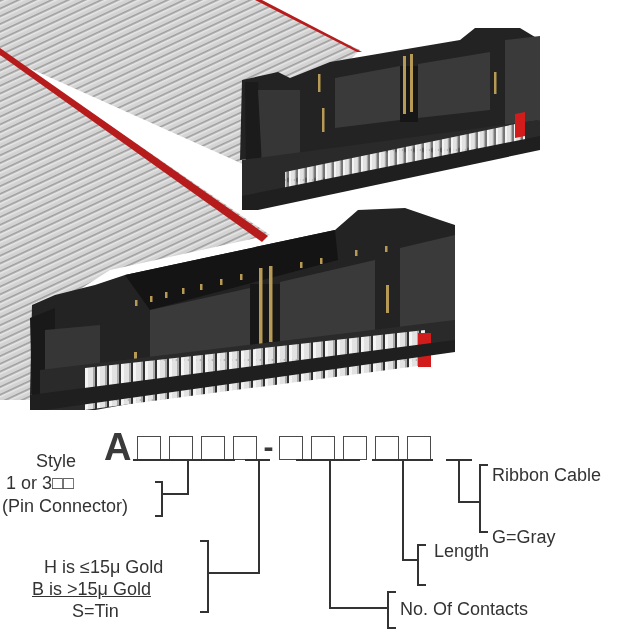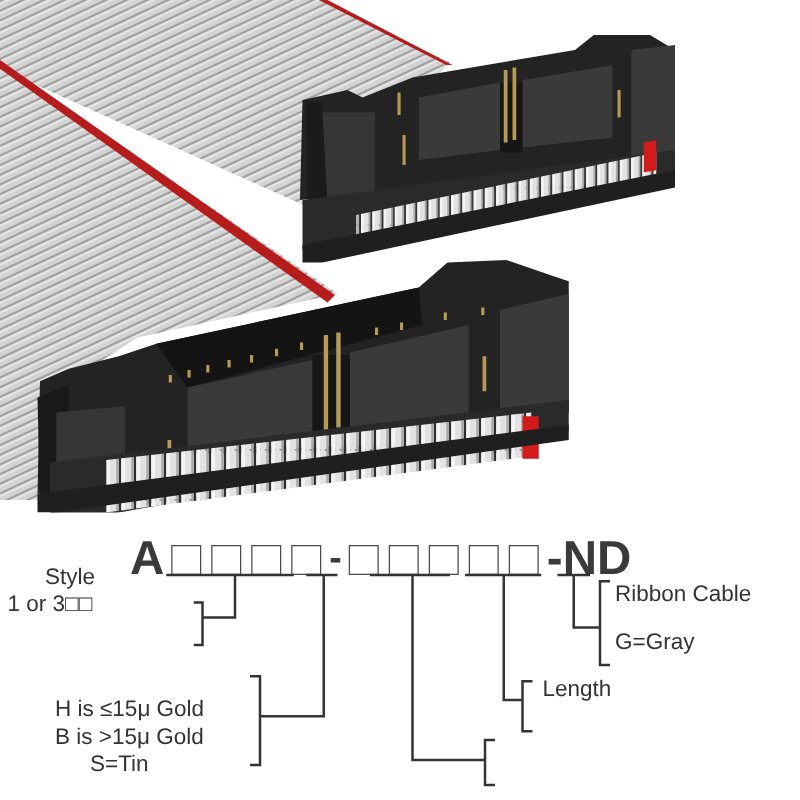--- a/index.html
+++ b/index.html
@@ -125,21 +125,20 @@
     <span class="box first"></span>
     <span class="box"></span>
     <span class="box"></span>
     <span class="box"></span>
     <span class="dash">-</span>
     <span class="box"></span>
     <span class="box"></span>
     <span class="box"></span>
     <span class="box"></span>
     <span class="box"></span>
-    <span class="suffix">-ND</span>
   </div>
 
   <svg class="lines" width="640" height="230" viewBox="0 0 640 230">
     <g stroke="#333333" stroke-width="2" fill="none">
 
       <line x1="133" y1="50" x2="235" y2="50"></line>
       <line x1="245" y1="50" x2="270" y2="50"></line>
       <line x1="296" y1="50" x2="360" y2="50"></line>
       <line x1="372" y1="50" x2="433" y2="50"></line>
       <line x1="446" y1="50" x2="472" y2="50"></line>
@@ -156,23 +155,25 @@
       <polyline points="403,50 403,150 418,150"></polyline>
       <polyline points="426,135 418,135 418,175 426,175"></polyline>
 
       <polyline points="459,50 459,92 480,92"></polyline>
       <polyline points="488,55 480,55 480,122 488,122"></polyline>
     </g>
   </svg>
 
   <div class="label center" style="left:36px; top:40px;">Style</div>
   <div class="label" style="left:6px; top:62px;">1 or 3□□</div>
+  <div class="label" style="left:2px; top:85px;">(Pin Connector)</div>
 
   <div class="label" style="left:44px; top:146px;">H is ≤15μ  Gold</div>
-  <div class="label" style="left:44px; top:168px;">B is &gt;15μ  Gold</div>
+  <div class="label" style="left:32px; top:168px;text-decoration:underline;">B is &gt;15μ  Gold</div>
   <div class="label" style="left:72px; top:190px;">S=Tin</div>
 
+  <div class="label" style="left:400px; top:188px;">No. Of Contacts</div>
 
   <div class="label" style="left:434px; top:130px;">Length</div>
 
   <div class="label" style="left:492px; top:54px;text-align:right;">Ribbon Cable</div>
-  <div class="label" style="left:492px; top:92px;text-align:center;">G=Gray</div>
+  <div class="label" style="left:492px; top:116px;text-align:center;">G=Gray</div>
 </div>
 
 </body></html>

